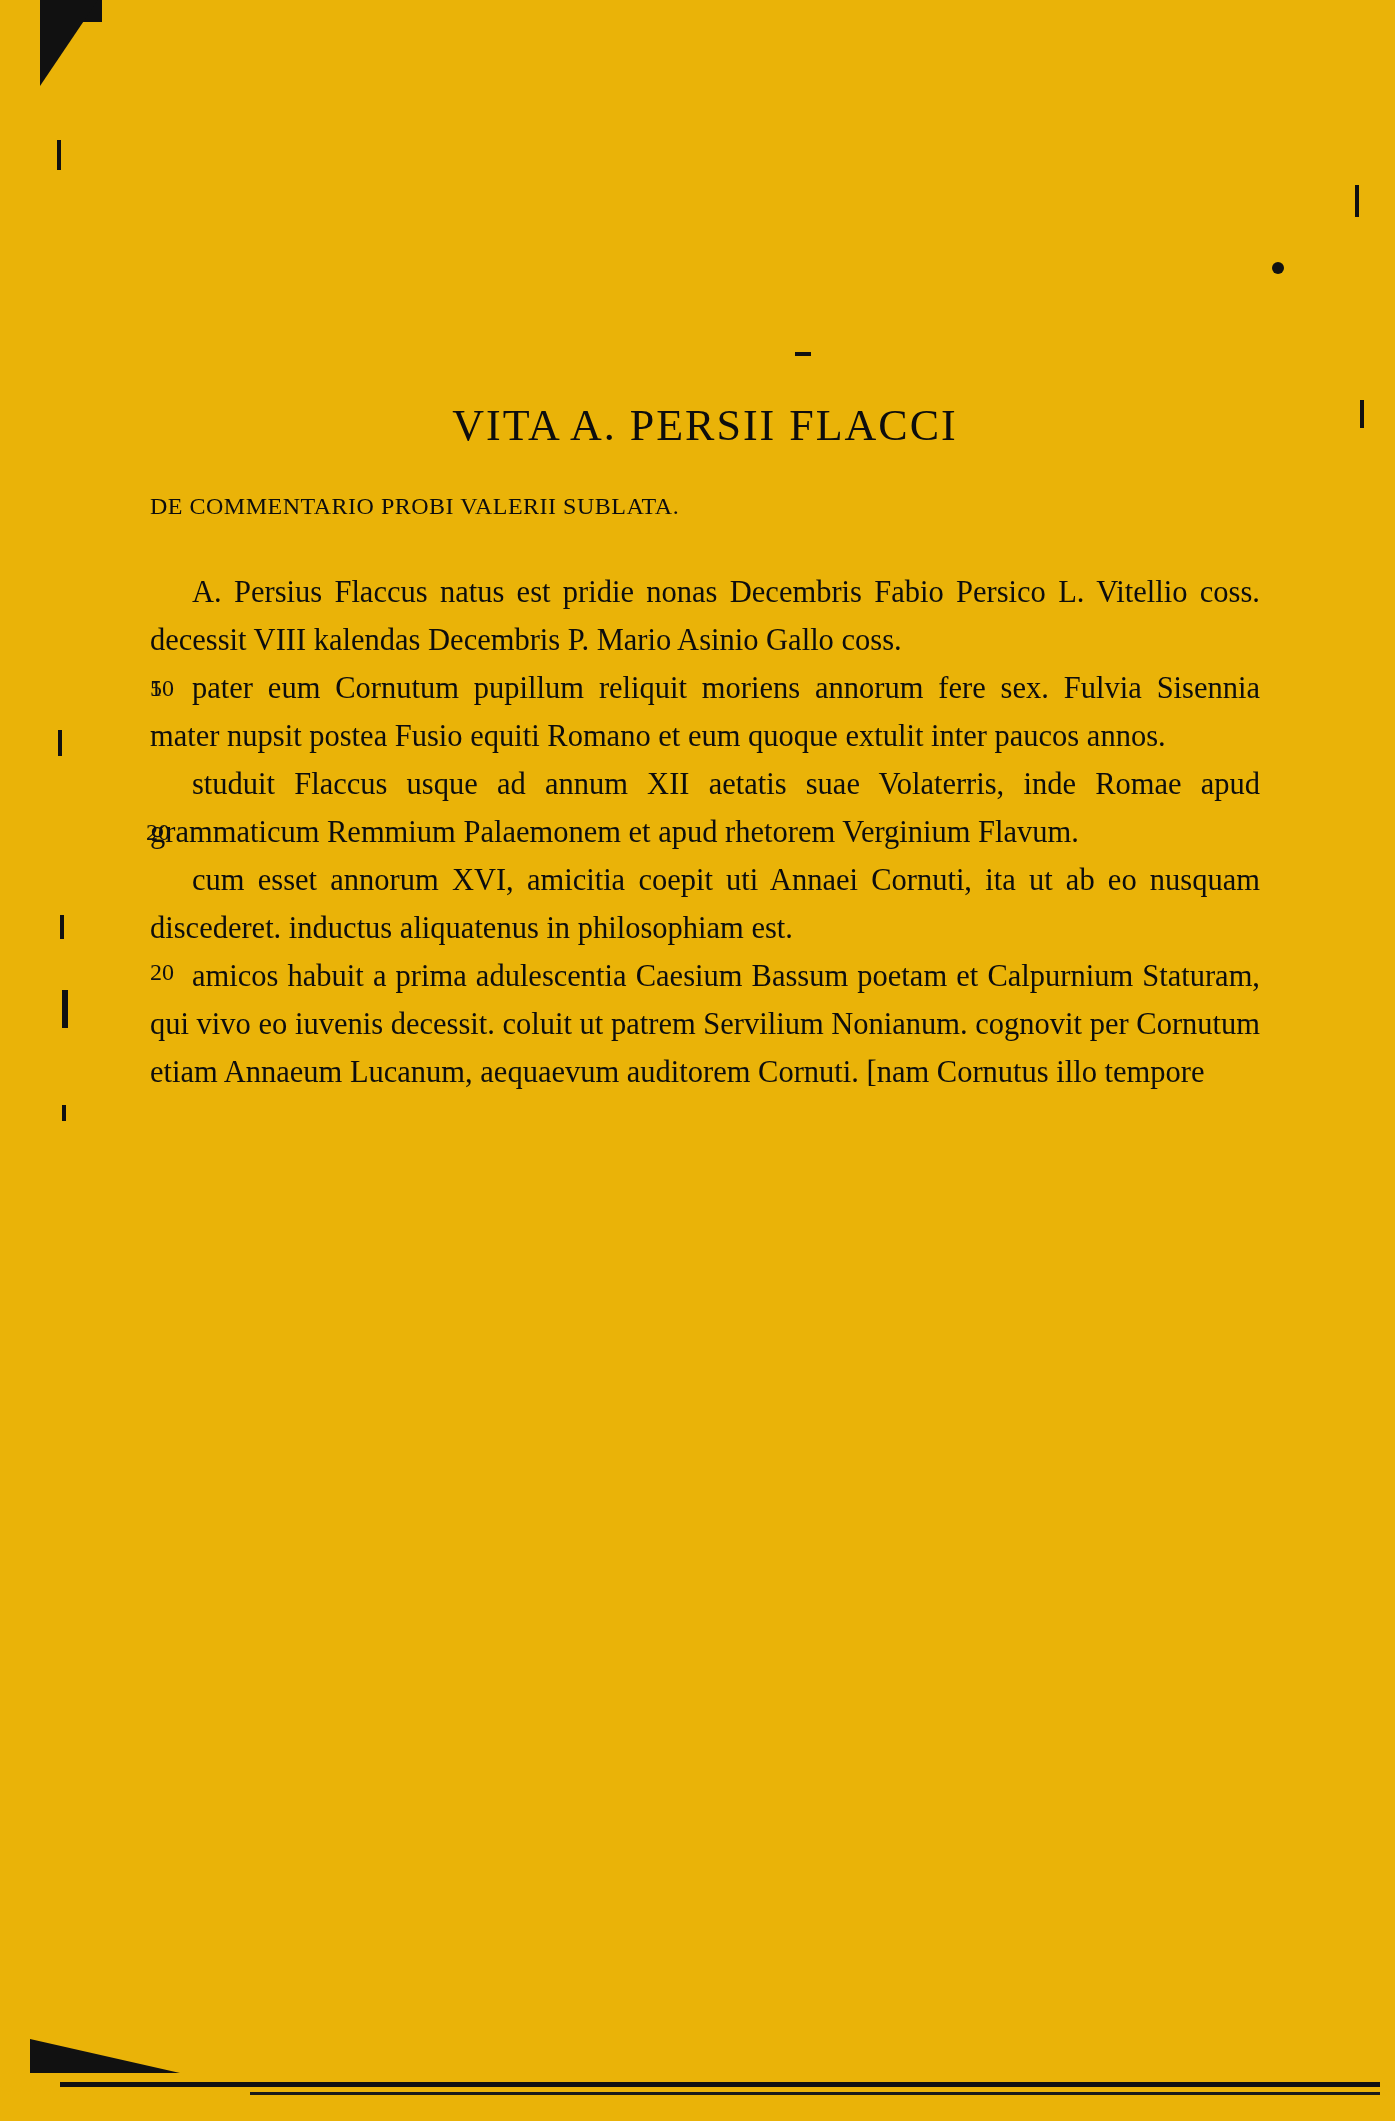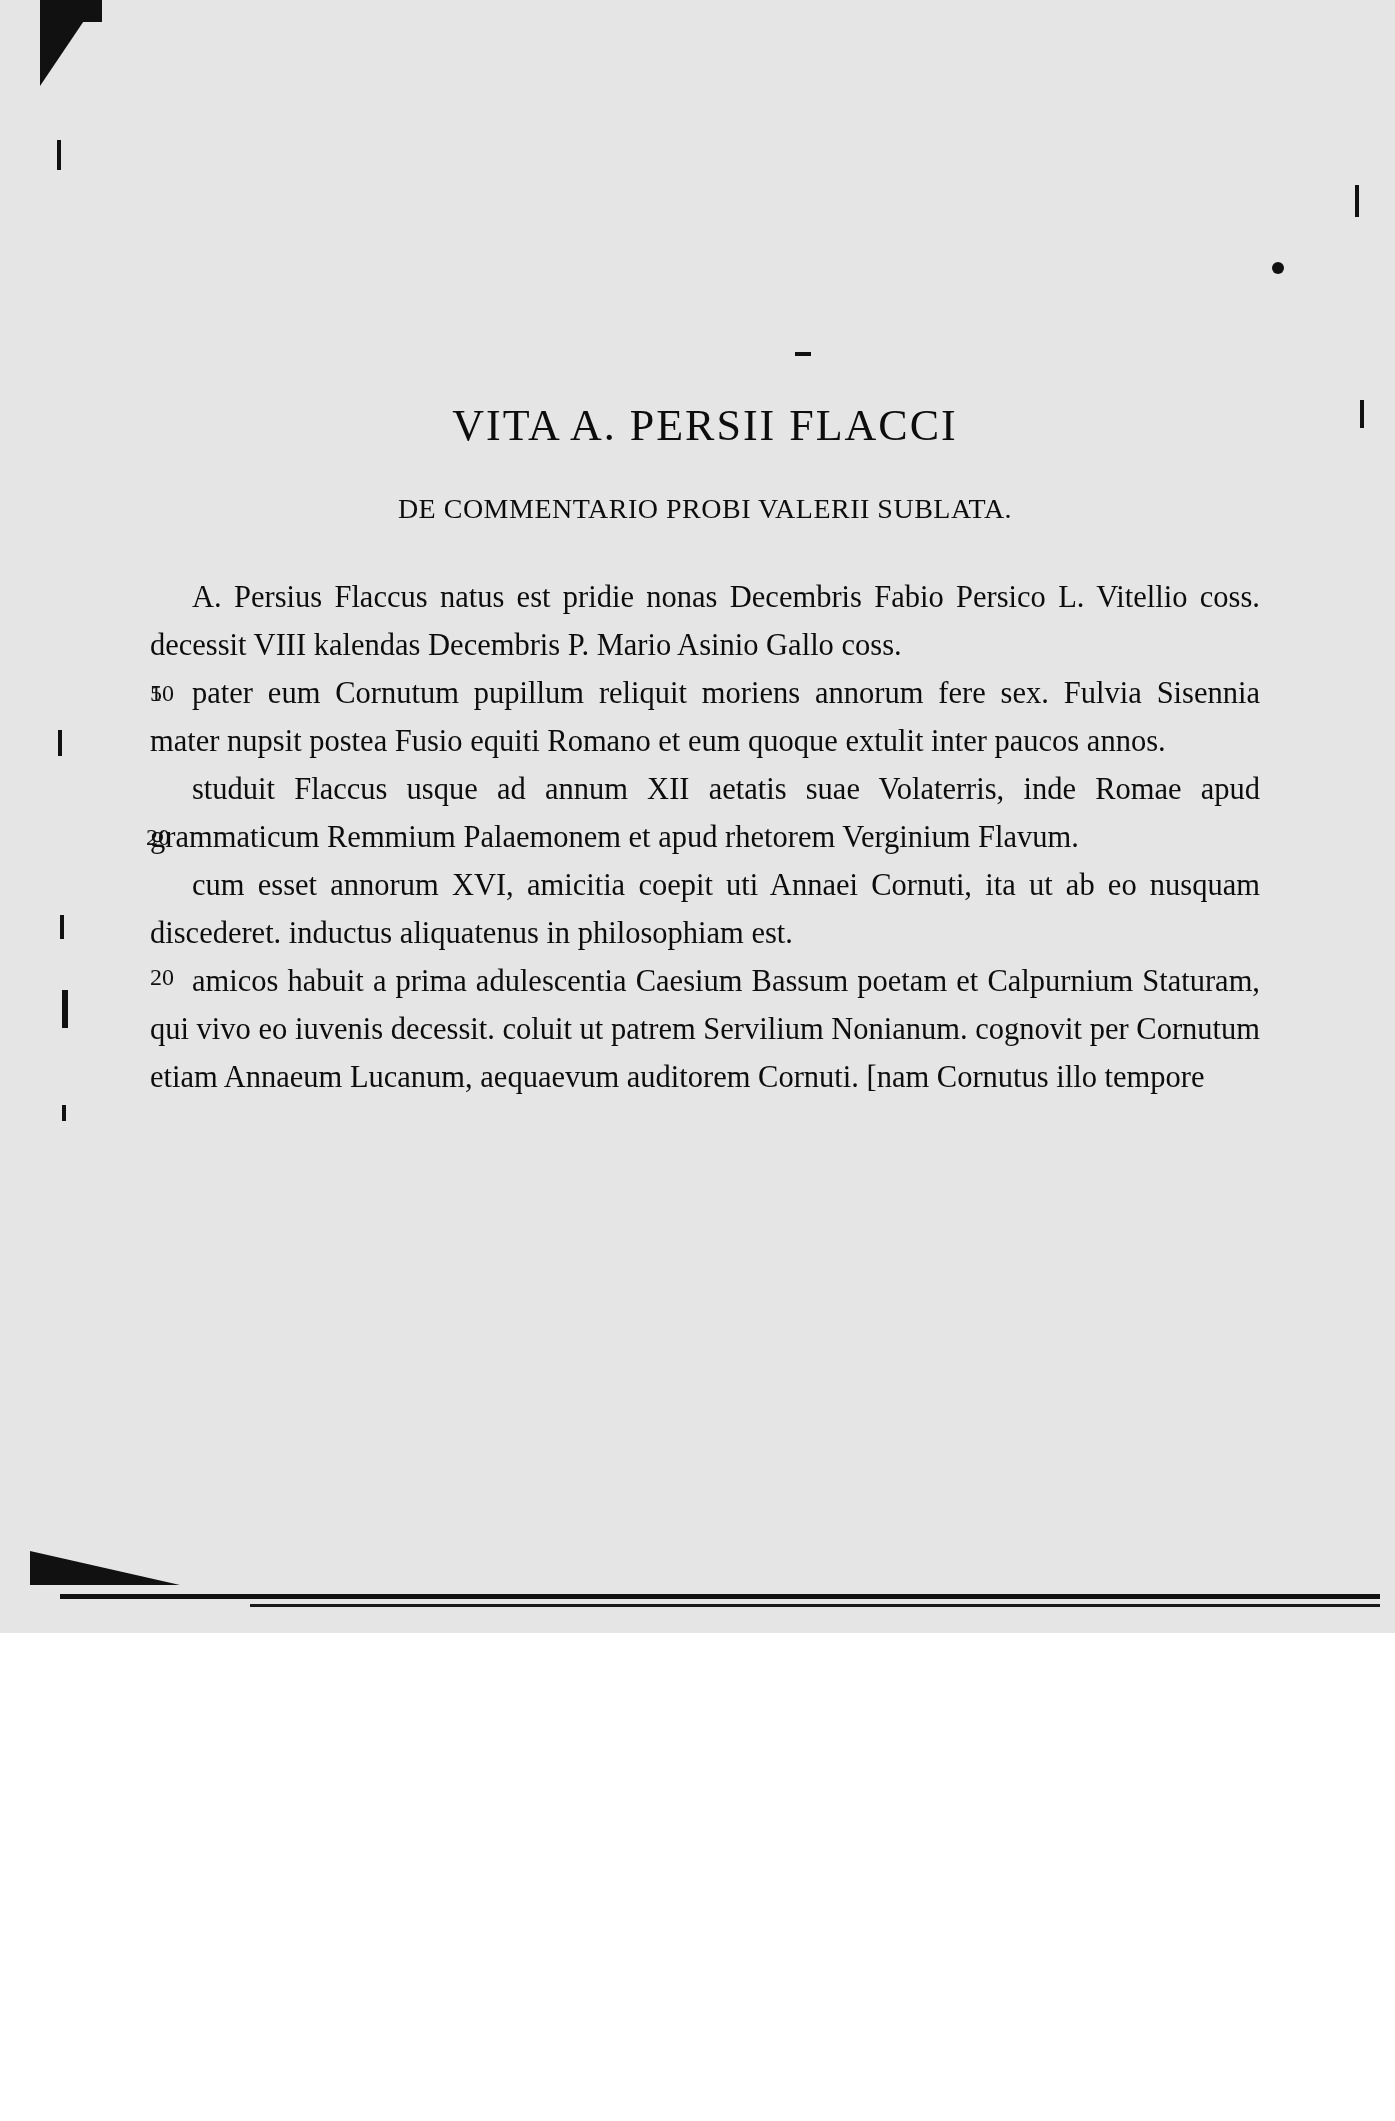--- a/index.html
+++ b/index.html
@@ -3,22 +3,22 @@
 <meta charset="utf-8">
 <style>
   html, body {
     margin: 0;
     padding: 0;
     background: #ffffff;
   }
   .page {
     position: relative;
     width: 1395px;
-    height: 1633px;
-    background: #e5e5e5;
+    height: 2121px;
+    background: #eab308;
     overflow: hidden;
     font-family: "Liberation Serif", serif;
     color: #0d0d0d;
   }
 
   
   .corner-wedge-tl {
     position: absolute;
     left: 40px;
     top: 0px;
@@ -76,24 +76,23 @@
   }
   h1.title {
     font-size: 44px;
     font-weight: normal;
     letter-spacing: 2px;
     text-align: center;
     margin: 0 0 42px 0;
     font-family: "Liberation Serif", serif;
   }
   h2.subtitle {
-    font-size: 28px;
+    font-size: 24px;
     font-weight: normal;
     letter-spacing: 0.5px;
-    text-align: center;
     margin: 0 0 48px 0;
     font-family: "Liberation Serif", serif;
   }
   .para {
     position: relative;
     font-size: 30.5px;
     line-height: 48px;
     text-align: justify;
     text-justify: inter-word;
     margin: 0 0 0 0;

